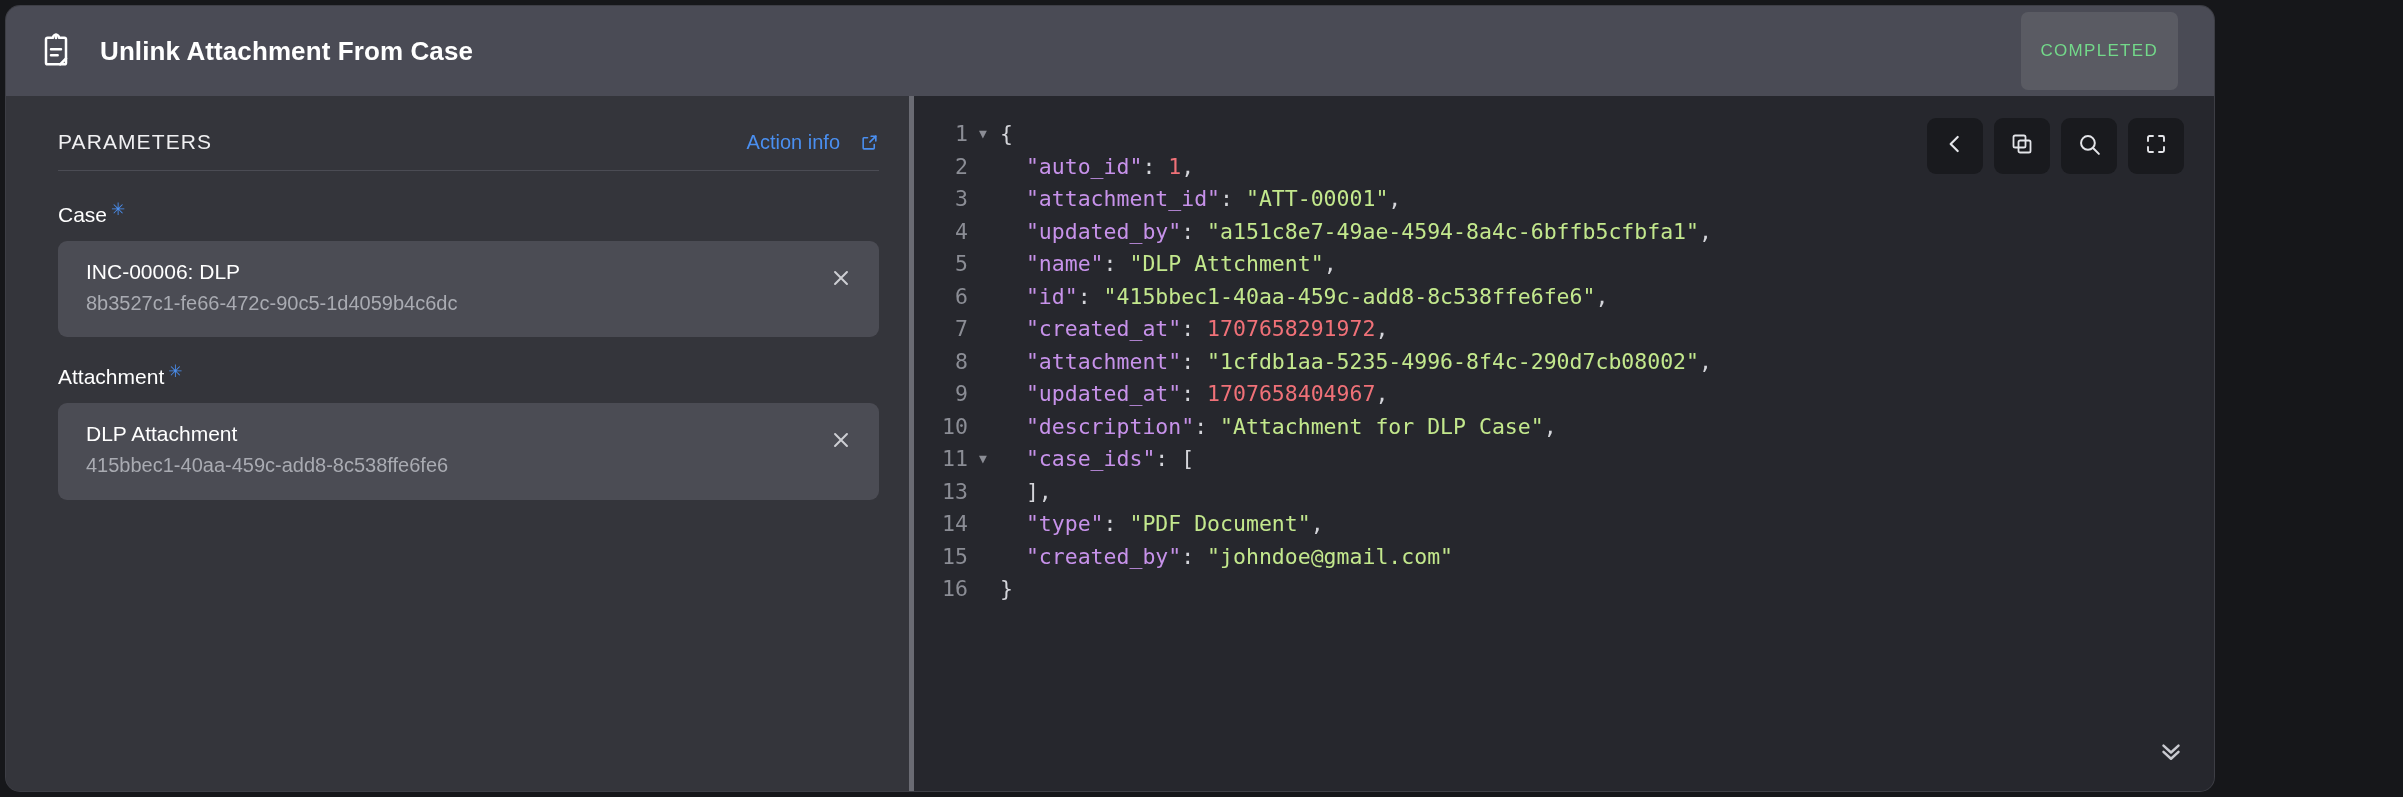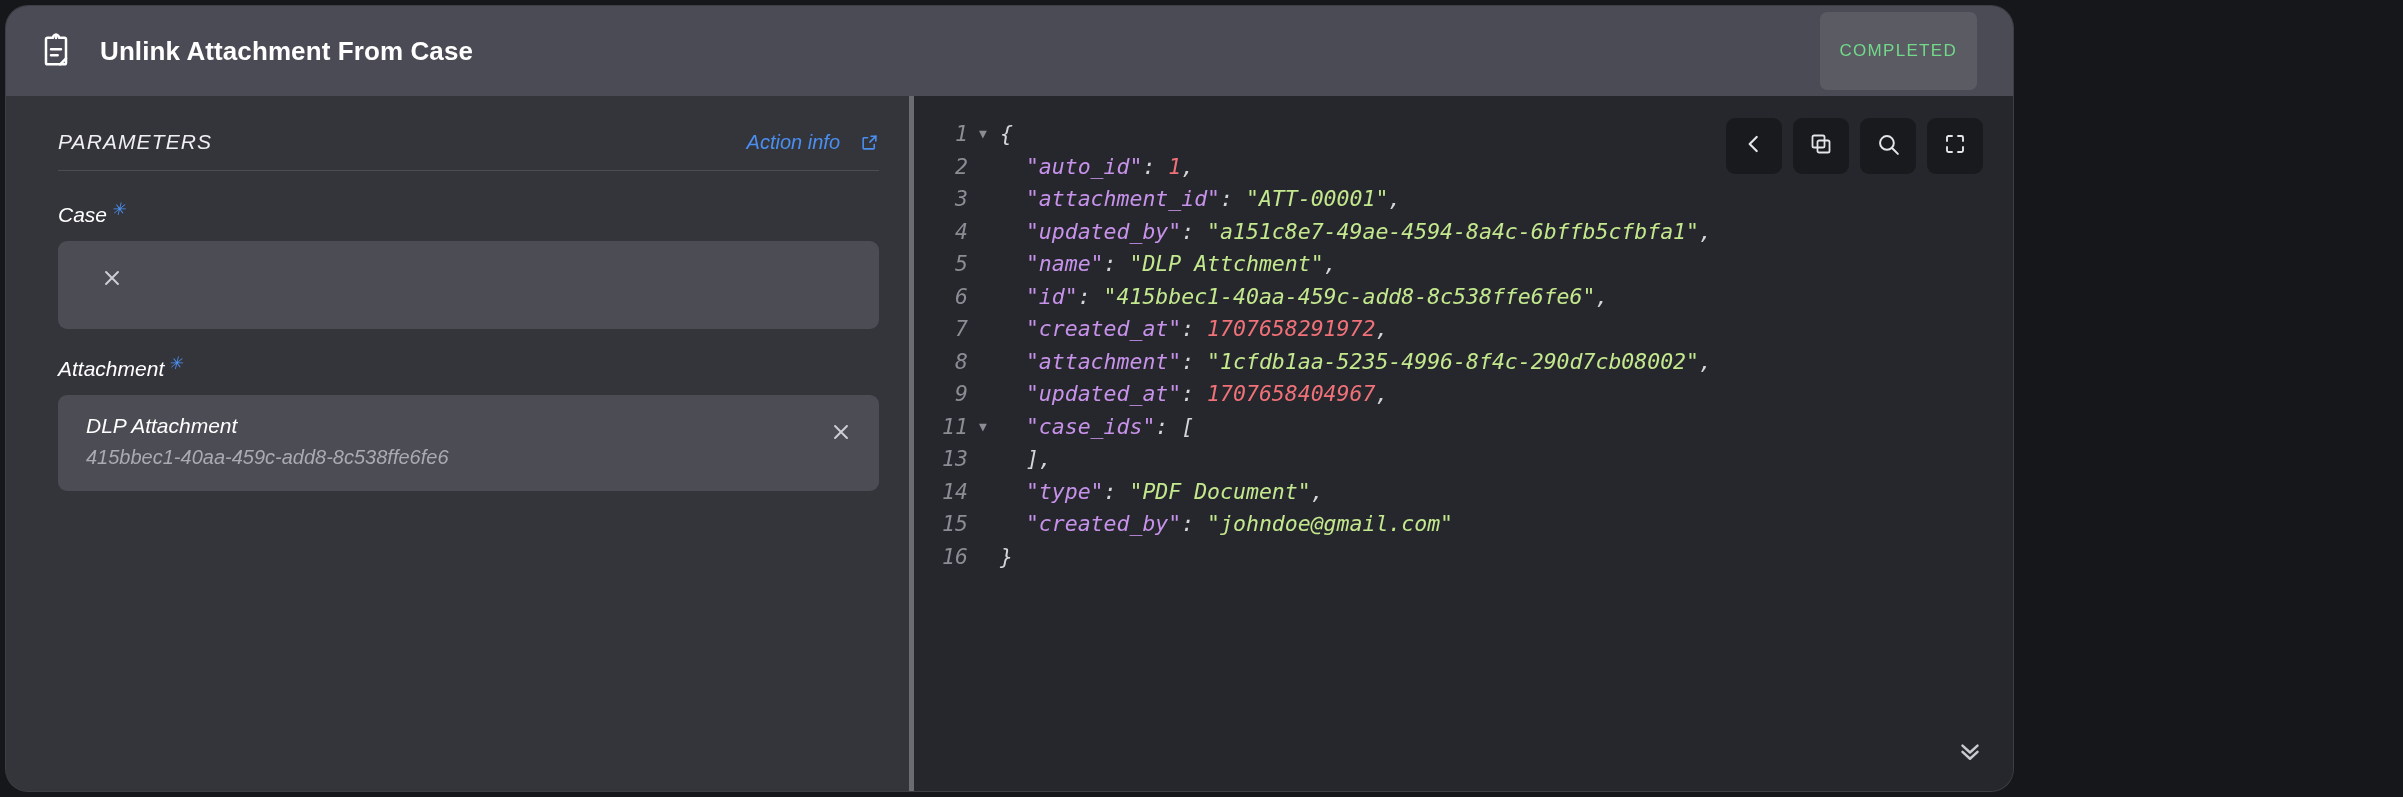--- a/index.html
+++ b/index.html
@@ -8,24 +8,24 @@
     height: 797px;
     background: #16171a;
     font-family: "Liberation Sans", sans-serif;
     overflow: hidden;
   }
 
   #app {
     position: absolute;
     left: 6px;
     top: 6px;
-    width: 2007px;
+    width: 2208px;
     height: 785px;
     background: #34353b;
-    border-radius: 22px;
+    border-radius: 14px;
     overflow: hidden;
     display: flex;
     flex-direction: column;
     box-shadow: 0 0 0 1px #3d3e45;
   }
 
   
   .header {
     height: 90px;
     min-height: 90px;
@@ -62,21 +62,20 @@
     border-radius: 7px;
     white-space: nowrap;
   }
 
   
   .body {
     flex: 1 1 auto;
     display: flex;
     min-height: 0;
     position: relative;
-    font-style: italic;
   }
 
   
   .params {
     width: 903px;
     flex: 0 0 903px;
     background: #34353b;
     padding: 34px 30px 0 52px;
     position: relative;
   }
@@ -274,20 +273,24 @@
         </div>
       </div>
       <div class="params-divider"></div>
 
       <div class="field">
         <div class="field-label">
           <span>Case</span>
           <span class="req-star">✳</span>
         </div>
         <div class="field-box">
+          <div class="field-box-text">
+            <div class="field-primary">INC-00006: DLP</div>
+            <div class="field-secondary">8b3527c1-fe66-472c-90c5-1d4059b4c6dc</div>
+          </div>
           <div class="field-clear">
             <svg width="22" height="22" viewBox="0 0 24 24" fill="none" stroke="#cdced3" stroke-width="2.2" stroke-linecap="round">
               <path d="M5.5 5.5l13 13M18.5 5.5l-13 13"></path>
             </svg>
           </div>
         </div>
       </div>
 
       <div class="field">
         <div class="field-label">
@@ -351,20 +354,21 @@
       <div class="code-scroll" id="code-scroll">
           <div class="code-line"><span class="ln">1</span><span class="fold">▼</span><span class="code-text"><span class="tk-punc">{</span></span></div>
           <div class="code-line"><span class="ln">2</span><span class="fold"></span><span class="code-text"><span class="tk-key">  "auto_id"</span><span class="tk-punc">: </span><span class="tk-num">1</span><span class="tk-punc">,</span></span></div>
           <div class="code-line"><span class="ln">3</span><span class="fold"></span><span class="code-text"><span class="tk-key">  "attachment_id"</span><span class="tk-punc">: </span><span class="tk-str">"ATT-00001"</span><span class="tk-punc">,</span></span></div>
           <div class="code-line"><span class="ln">4</span><span class="fold"></span><span class="code-text"><span class="tk-key">  "updated_by"</span><span class="tk-punc">: </span><span class="tk-str">"a151c8e7-49ae-4594-8a4c-6bffb5cfbfa1"</span><span class="tk-punc">,</span></span></div>
           <div class="code-line"><span class="ln">5</span><span class="fold"></span><span class="code-text"><span class="tk-key">  "name"</span><span class="tk-punc">: </span><span class="tk-str">"DLP Attchment"</span><span class="tk-punc">,</span></span></div>
           <div class="code-line"><span class="ln">6</span><span class="fold"></span><span class="code-text"><span class="tk-key">  "id"</span><span class="tk-punc">: </span><span class="tk-str">"415bbec1-40aa-459c-add8-8c538ffe6fe6"</span><span class="tk-punc">,</span></span></div>
           <div class="code-line"><span class="ln">7</span><span class="fold"></span><span class="code-text"><span class="tk-key">  "created_at"</span><span class="tk-punc">: </span><span class="tk-num">1707658291972</span><span class="tk-punc">,</span></span></div>
           <div class="code-line"><span class="ln">8</span><span class="fold"></span><span class="code-text"><span class="tk-key">  "attachment"</span><span class="tk-punc">: </span><span class="tk-str">"1cfdb1aa-5235-4996-8f4c-290d7cb08002"</span><span class="tk-punc">,</span></span></div>
           <div class="code-line"><span class="ln">9</span><span class="fold"></span><span class="code-text"><span class="tk-key">  "updated_at"</span><span class="tk-punc">: </span><span class="tk-num">1707658404967</span><span class="tk-punc">,</span></span></div>
+          <div class="code-line"><span class="ln">10</span><span class="fold"></span><span class="code-text"><span class="tk-key">  "description"</span><span class="tk-punc">: </span><span class="tk-str">"Attachment for DLP Case"</span><span class="tk-punc">,</span></span></div>
           <div class="code-line"><span class="ln">11</span><span class="fold">▼</span><span class="code-text"><span class="tk-key">  "case_ids"</span><span class="tk-punc">: [</span></span></div>
           <div class="code-line"><span class="ln">13</span><span class="fold"></span><span class="code-text"><span class="tk-punc">  ],</span></span></div>
           <div class="code-line"><span class="ln">14</span><span class="fold"></span><span class="code-text"><span class="tk-key">  "type"</span><span class="tk-punc">: </span><span class="tk-str">"PDF Document"</span><span class="tk-punc">,</span></span></div>
           <div class="code-line"><span class="ln">15</span><span class="fold"></span><span class="code-text"><span class="tk-key">  "created_by"</span><span class="tk-punc">: </span><span class="tk-str">"johndoe@gmail.com"</span></span></div>
           <div class="code-line"><span class="ln">16</span><span class="fold"></span><span class="code-text"><span class="tk-punc">}</span></span></div>
         </div>
 
       <div class="expand-chevron">
         <svg width="30" height="30" viewBox="0 0 24 24" fill="none" stroke="#c9cad0" stroke-width="2" stroke-linecap="round" stroke-linejoin="round">
           <path d="M6 8.5l6 5.5 6-5.5"></path>

